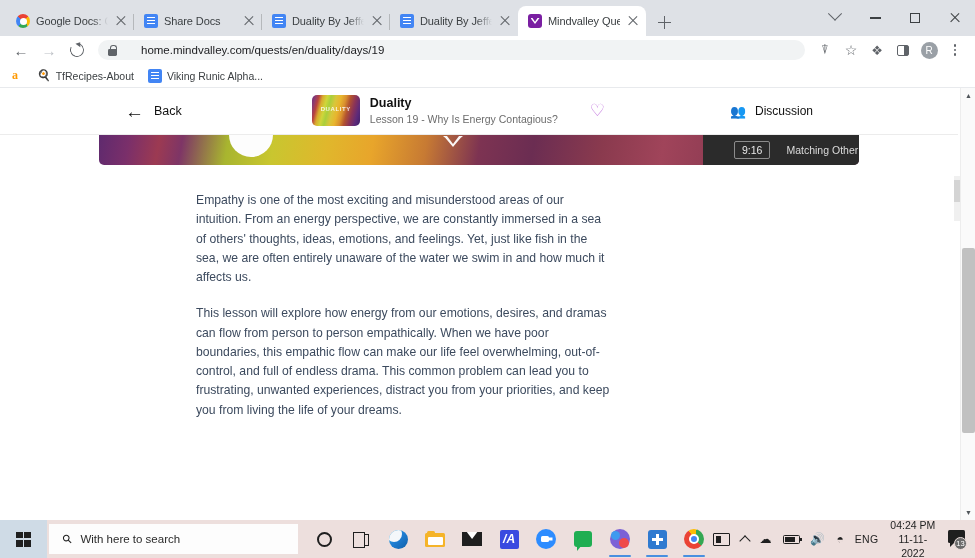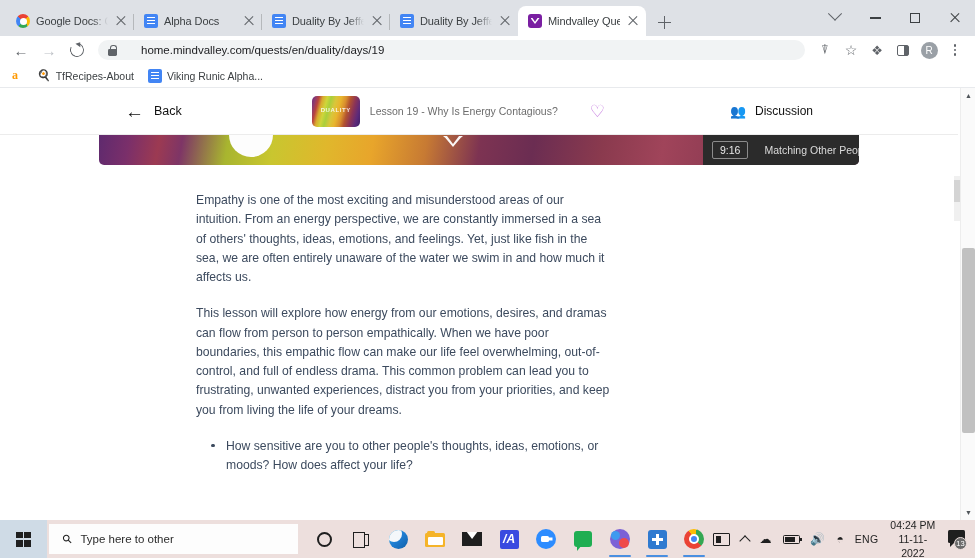--- a/index.html
+++ b/index.html
@@ -212,21 +212,21 @@
     background: #fff;
     clip-path: polygon(0 0, 20% 0, 50% 72%, 80% 0, 100% 0, 88% 18%, 50% 100%, 12% 18%);
     opacity: 0.95;
   }
   .playcircle {
     position: absolute; left: 130px; top: -22px; width: 44px; height: 44px;
     border-radius: 50%; background: #fdfdfd;
   }
   .vidbar {
     position: absolute; left: 604px; top: 0; width: 255px; height: 30px;
-    background: #2b2b2b; display: flex; align-items: center; padding-left: 9px; gap: 16px;
+    background: #2b2b2b; display: flex; align-items: center; padding-left: 31px; gap: 16px;
   }
   .vidtime {
     font-size: 10.5px; color: #e8e8e8; border: 1px solid #8c8c8c;
     padding: 2px 7px; border-radius: 2px;
   }
   .vidlabel { font-size: 10.5px; color: #dcdcdc; white-space: nowrap; }
 
   
   .article { padding: 18px 0 0 196px; width: 610px; }
   .para {
@@ -402,21 +402,21 @@
 
     <div class="tab inactive">
       <span class="fav fav-google"></span>
       <span class="tab-title">Google Docs: Onlin</span>
       <span class="tab-close"></span>
       <span class="tdivider"></span>
     </div>
 
     <div class="tab inactive">
       <span class="fav fav-docs"></span>
-      <span class="tab-title">Alpha Docs</span>
+      <span class="tab-title">Share Docs</span>
       <span class="tab-close"></span>
       <span class="tdivider"></span>
     </div>
 
     <div class="tab inactive">
       <span class="fav fav-docs"></span>
       <span class="tab-title">Duality By Jeffery A</span>
       <span class="tab-close"></span>
       <span class="tdivider"></span>
     </div>
@@ -515,20 +515,21 @@
 
     <div class="appheader">
       <div class="backbtn">
         <span class="backarrow">←</span>
         <span class="backtext">Back</span>
       </div>
 
       <div class="lessonbox">
         <div class="thumb"></div>
         <div>
+          <div class="lesson-title">Duality</div>
           <div class="lesson-sub">Lesson 19 - Why Is Energy Contagious?</div>
         </div>
         <span class="heart">♡</span>
       </div>
 
       <div class="discussion">
         <span class="people-ic">👥</span>
         <span>Discussion</span>
       </div>
     </div>
@@ -541,23 +542,20 @@
           <span class="vidtime">9:16</span>
           <span class="vidlabel">Matching Other People's Desir...</span>
         </div>
       </div>
     </div>
 
     <div class="article">
       <p class="para">Empathy is one of the most exciting and misunderstood areas of our intuition. From an energy perspective, we are constantly immersed in a sea of others' thoughts, ideas, emotions, and feelings. Yet, just like fish in the sea, we are often entirely unaware of the water we swim in and how much it affects us.</p>
       <p class="para">This lesson will explore how energy from our emotions, desires, and dramas can flow from person to person empathically. When we have poor boundaries, this empathic flow can make our life feel overwhelming, out-of-control, and full of endless drama. This common problem can lead you to frustrating, unwanted experiences, distract you from your priorities, and keep you from living the life of your dreams.</p>
 
-      <ul class="blist">
-        <li>How sensitive are you to other people's thoughts, ideas, emotions, or moods? How does affect your life?</li>
-      </ul>
 
     </div>
 
     <div class="appscroll">
       <div class="appscroll-thumb"></div>
     </div>
   </div>
 
   <div class="pscroll">
     <div class="pscroll-up">▲</div>
@@ -571,21 +569,21 @@
     <span class="winlogo">
         <i></i>
         <i></i>
         <i></i>
         <i></i>
       </span>
   </div>
 
   <div class="searchbox">
     <span class="searchicon">⚲</span>
-    <span class="searchtext">Type here to other</span>
+    <span class="searchtext">With here to search</span>
   </div>
 
   <div class="tb-apps">
     <div class="tbapp">
         <span class="ic-cortana"></span>
       </div>
     <div class="tbapp">
         <span class="ic-taskview"></span>
       </div>
     <div class="tbapp">

